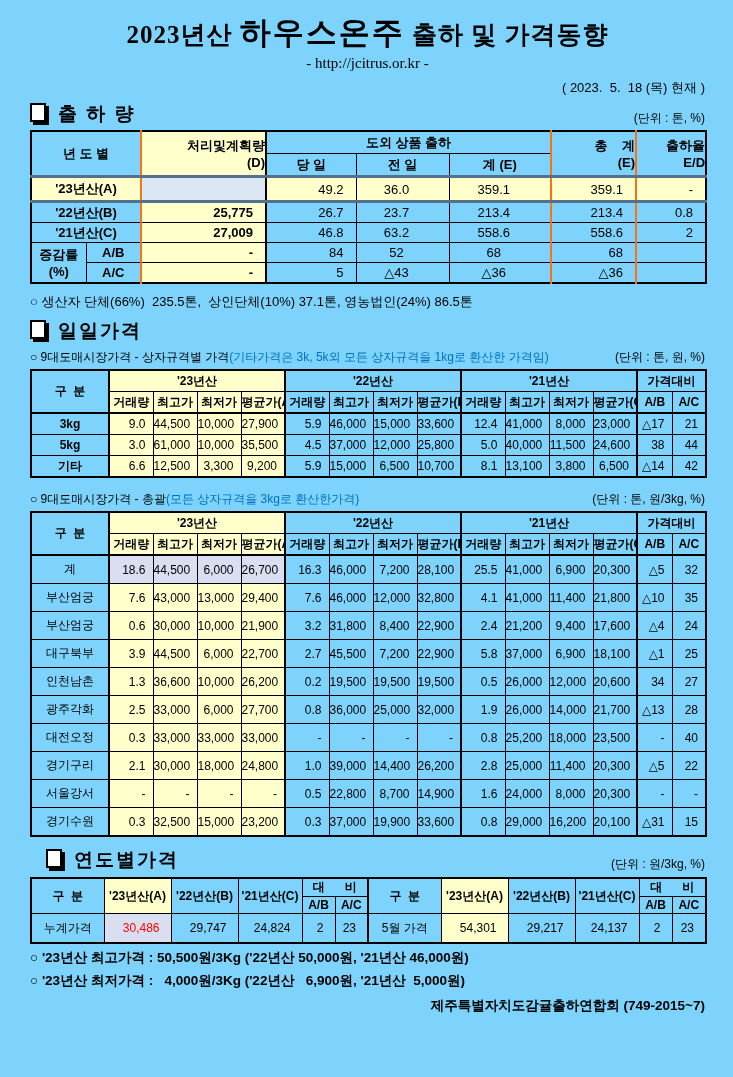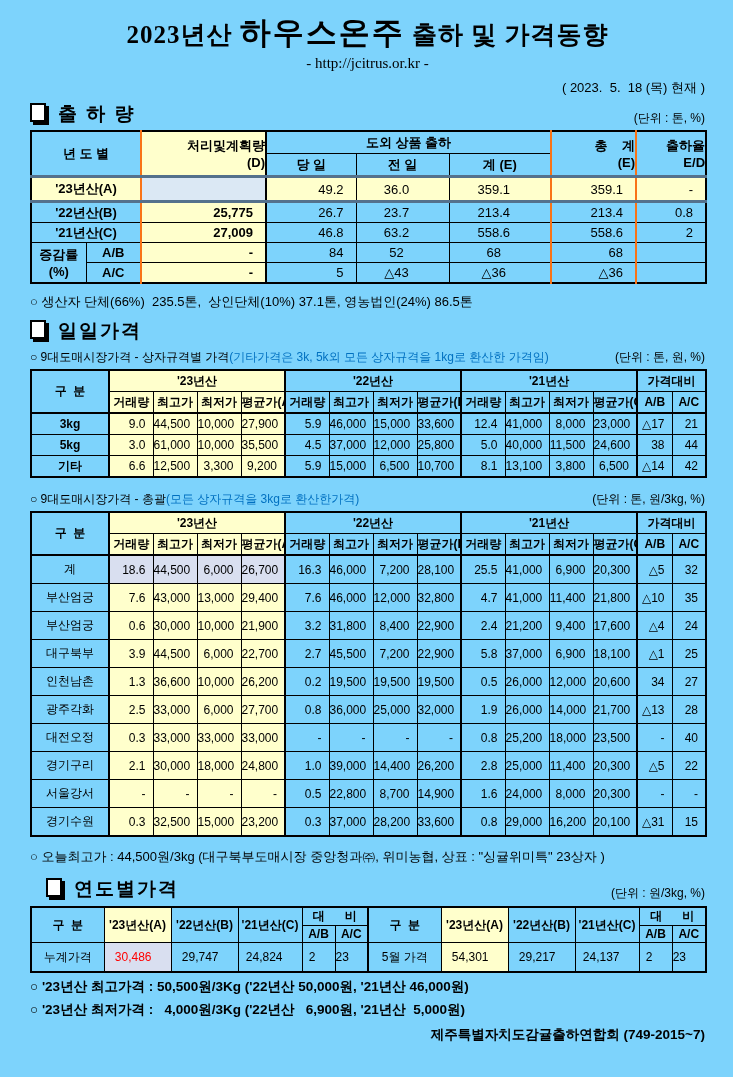--- a/index.html
+++ b/index.html
@@ -55,21 +55,21 @@
   .pt .num{padding-right:7px;}
   .pt .gb{border-left:2px solid #000;}
   .pt .hb2{border-bottom:2px solid #000;}
   .t3 td{height:27px;}
   .boldlbl td.lbl{font-weight:bold;}
   
   .t4{border:2px solid #000;font-size:12px;margin-top:4px;}
   .t4 th,.t4 td{border:1px solid #000;}
   .t4 th{height:16px;font-size:12px;}
   .t4 td{height:28px;}
-  .t4 .num{padding-right:19px;}
+  .t4 .num{padding-right:11px;}
   .t4 .b2l{border-left:2px solid #000;}
   .fnote{font-size:13.5px;font-weight:bold;margin-top:5px;white-space:pre;}
   .fnote:first-of-type{margin-top:15px;}
   .org-line{text-align:right;font-size:13.5px;font-weight:bold;margin-top:7px;white-space:pre;}
 </style>
 </head>
 <body>
 
 <div class="page">
 
@@ -341,21 +341,21 @@
         <tr>
           <td class="lbl">부산엄궁</td>
           <td class="num y gb">7.6</td>
           <td class="num y">43,000</td>
           <td class="num y">13,000</td>
           <td class="num y">29,400</td>
           <td class="num gb">7.6</td>
           <td class="num">46,000</td>
           <td class="num">12,000</td>
           <td class="num">32,800</td>
-          <td class="num gb">4.7</td>
+          <td class="num gb">4.1</td>
           <td class="num">41,000</td>
           <td class="num">11,400</td>
           <td class="num">21,800</td>
           <td class="num gb">△10</td>
           <td class="num">35</td>
         </tr>
         <tr>
           <td class="lbl">부산엄궁</td>
           <td class="num y gb">0.6</td>
           <td class="num y">30,000</td>
@@ -475,33 +475,32 @@
           <td class="num">-</td>
         </tr>
         <tr>
           <td class="lbl">경기수원</td>
           <td class="num y gb">0.3</td>
           <td class="num y">32,500</td>
           <td class="num y">15,000</td>
           <td class="num y">23,200</td>
           <td class="num gb">0.3</td>
           <td class="num">37,000</td>
-          <td class="num">28,200</td>
+          <td class="num">19,900</td>
           <td class="num">33,600</td>
           <td class="num gb">0.8</td>
           <td class="num">29,000</td>
           <td class="num">16,200</td>
           <td class="num">20,100</td>
           <td class="num gb">△31</td>
           <td class="num">15</td>
         </tr>
       </tbody>
   </table>
 
-  <div class="note" style="margin-top:11px;">○ 오늘최고가 : 44,500원/3kg (대구북부도매시장 중앙청과㈜, 위미농협, 상표 : "싱귤위미특" 23상자 )</div>
 
   <div class="sec-row" style="margin-top:10px;margin-left:16px;">
     <div class="sec-left">
       <span class="sec-icon"></span>
       <span class="sec-title">연도별가격</span>
     </div>
     <div class="unit">(단위 : 원/3kg, %)</div>
   </div>
 
   <table class="t4">

